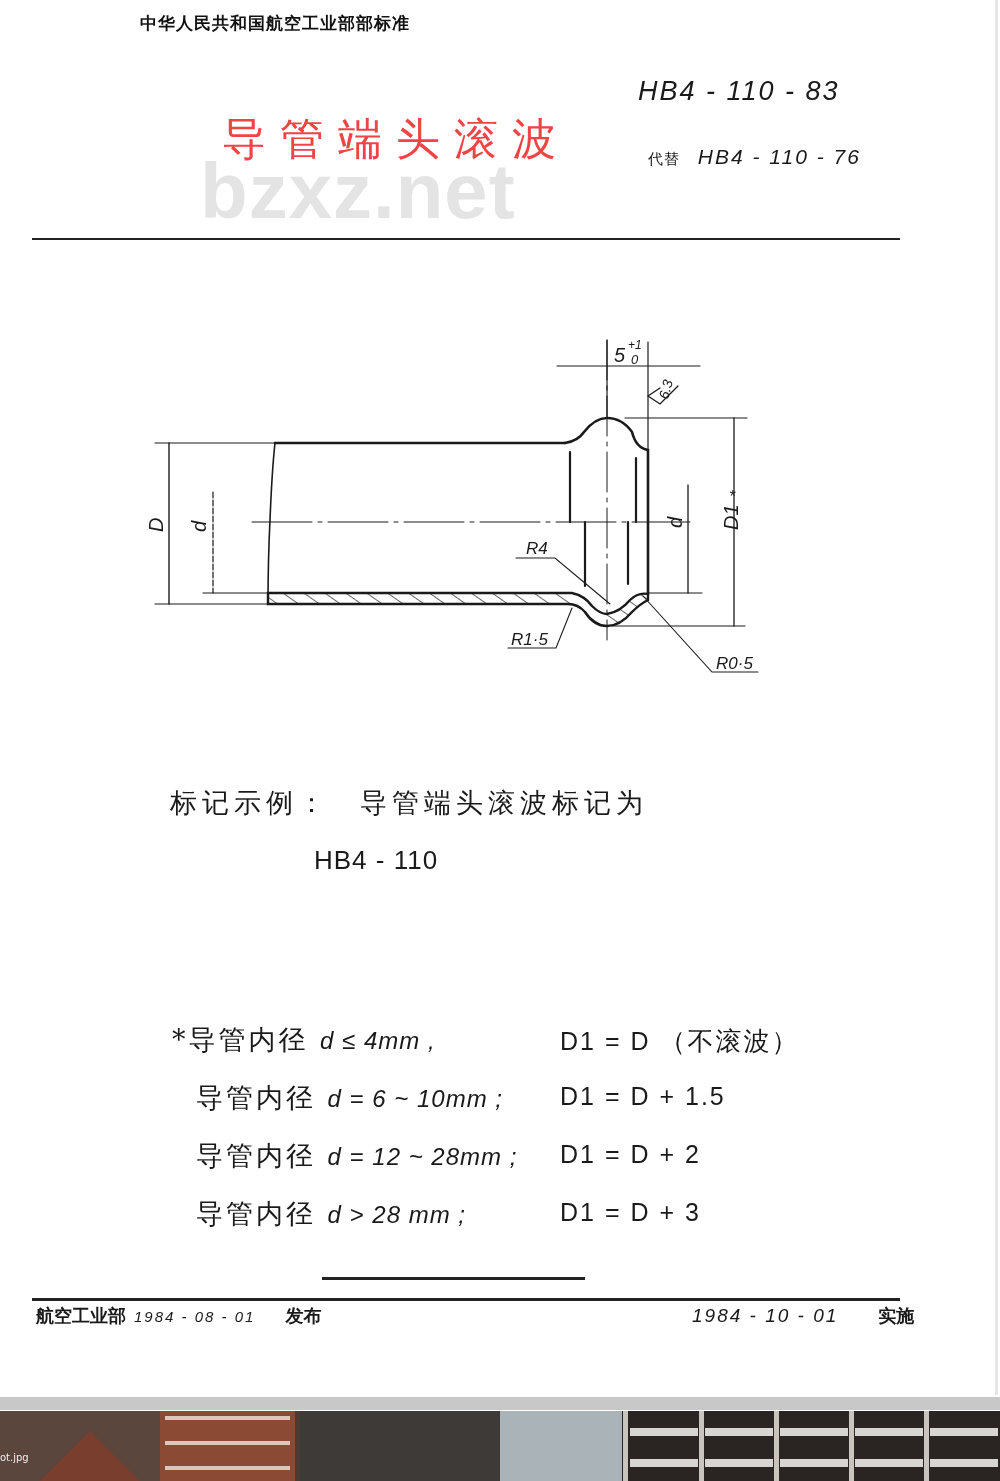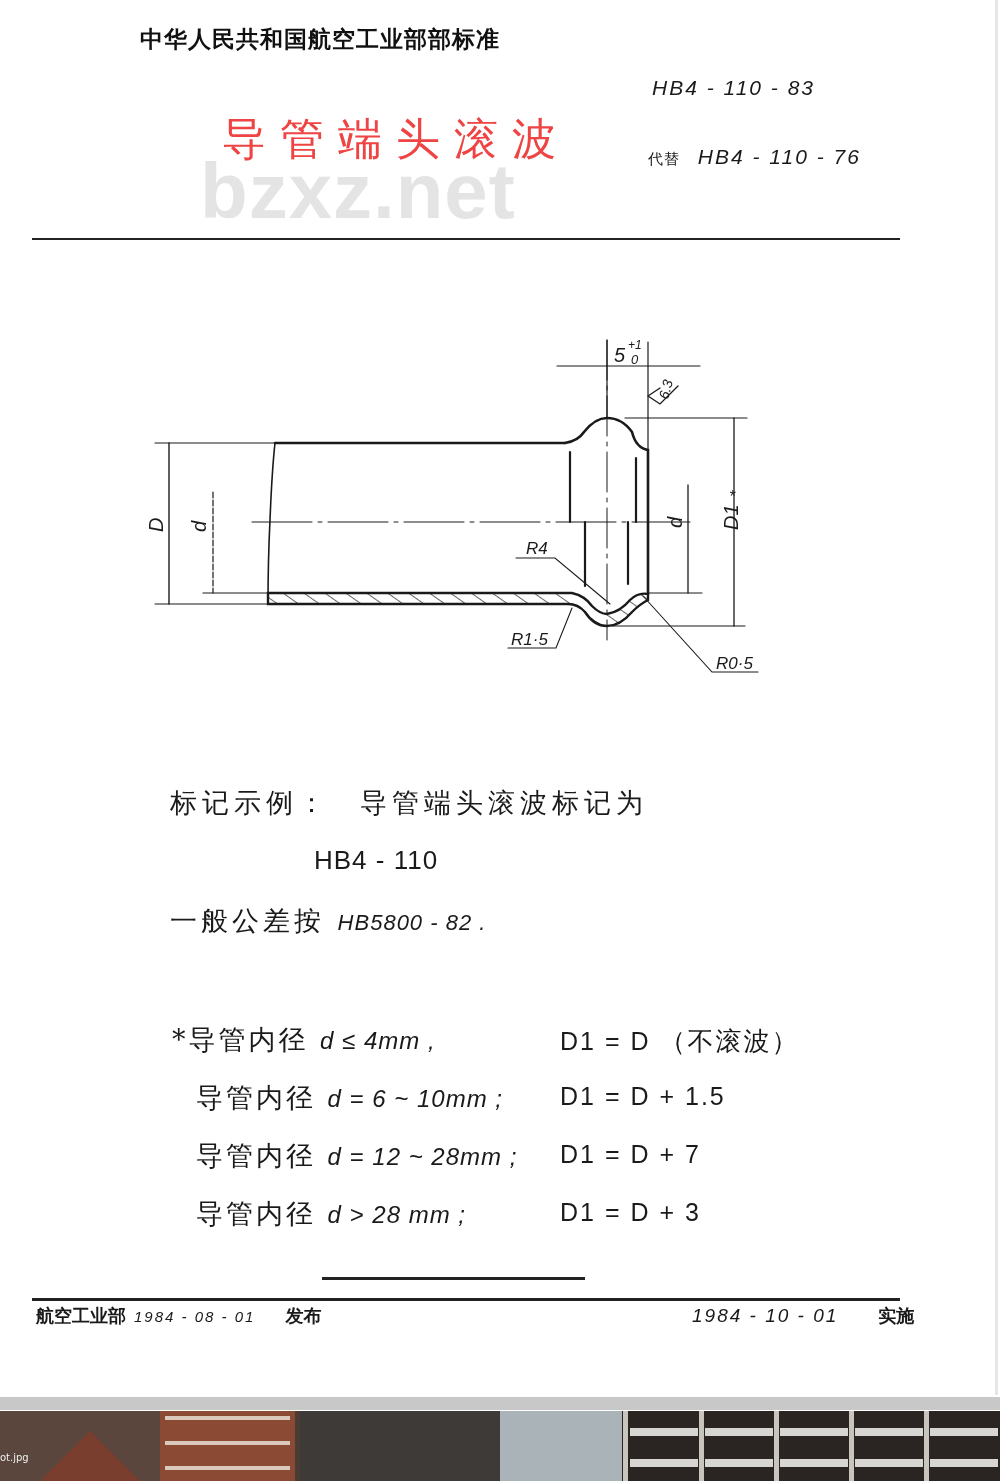--- a/index.html
+++ b/index.html
@@ -3,22 +3,22 @@
   <meta charset="utf-8">
   <style>
     html, body { margin: 0; padding: 0; }
     body {
       width: 1000px; height: 1481px; position: relative; overflow: hidden;
       background: #ffffff; color: #1a1a1a;
       font-family: "DejaVu Sans", sans-serif;
     }
     .page { position: absolute; left: 0; top: 0; width: 1000px; height: 1395px; background: #fff; }
     .abs { position: absolute; white-space: nowrap; }
-    .issuer { left: 140px; top: 24px; font-size: 23px; font-weight: bold; letter-spacing: 1px; color: #111; }
-    .std-no { left: 652px; top: 76px; font-size: 21px; font-style: italic; letter-spacing: 2px; font-family: "Liberation Sans", sans-serif; }
+    .issuer { left: 140px; top: 12px; font-size: 17px; font-weight: bold; letter-spacing: 1px; color: #111; }
+    .std-no { left: 638px; top: 76px; font-size: 27px; font-style: italic; letter-spacing: 2px; font-family: "Liberation Sans", sans-serif; }
     .replace { left: 648px; top: 145px; font-size: 21px; font-family: "Liberation Sans", sans-serif; }
     .replace .lbl { font-size: 15px; font-style: normal; margin-right: 12px; letter-spacing: 1px; }
     .replace .val { font-style: italic; letter-spacing: 2px; }
     .title { left: 222px; top: 110px; font-size: 44px; letter-spacing: 14px; font-family: "DejaVu Serif", serif; color: #ef4444; }
     .watermark { left: 200px; top: 146px; font-size: 78px; font-weight: bold; color: #e4e4e4; letter-spacing: 1px; font-family: "Liberation Sans", sans-serif; z-index: 0; }
     .title { z-index: 2; }
     .rule-top { left: 32px; top: 238px; width: 868px; height: 2px; background: #222; }
     .drawing { position: absolute; left: 140px; top: 330px; width: 660px; height: 360px; }
     .mark-line1 { left: 170px; top: 785px; font-size: 27px; letter-spacing: 5px; font-family: "DejaVu Serif", serif; }
     .mark-line1 .gap { display: inline-block; width: 30px; }
@@ -122,45 +122,41 @@
       <text x="526" y="554" font-size="17">R4</text>
       <text x="511" y="645" font-size="17">R1·5</text>
       <text x="716" y="669" font-size="17">R0·5</text>
     </g>
   </svg>
 
   <div class="abs mark-line1">
     <span>标记示例：</span><span class="gap"></span><span>导管端头滚波标记为</span>
   </div>
   <div class="abs mark-code">HB4 - 110</div>
-  <div class="abs tol-line">
-    <span>一般公差按</span>
-    <span class="ref">HB5800 - 82 .</span>
-  </div>
 
   <div class="abs note-row" style="top:1022px;text-align:right;">
     <span>*</span><span>导管内径</span>
     <span class="cond">d ≤ 4mm ,</span>
   </div>
   <div class="abs note-res" style="top:1024px;">
     <span>D1 = D</span>
     <span class="cn">（不滚波）</span>
   </div>
 
   <div class="abs note-row" style="top:1080px; left:196px;">
     <span>导管内径</span>
     <span class="cond">d = 6 ~ 10mm ;</span>
   </div>
   <div class="abs note-res" style="top:1082px;">D1 = D + 1.5</div>
 
   <div class="abs note-row" style="top:1138px; left:196px;">
     <span>导管内径</span>
     <span class="cond">d = 12 ~ 28mm ;</span>
   </div>
-  <div class="abs note-res" style="top:1140px;">D1 = D + 7</div>
+  <div class="abs note-res" style="top:1140px;">D1 = D + 2</div>
 
   <div class="abs note-row" style="top:1196px; left:196px;">
     <span>导管内径</span>
     <span class="cond">d &gt; 28 mm ;</span>
   </div>
   <div class="abs note-res" style="top:1198px;">D1 = D + 3</div>
 
   <div class="abs rule-short"></div>
   <div class="abs rule-bottom"></div>
 

